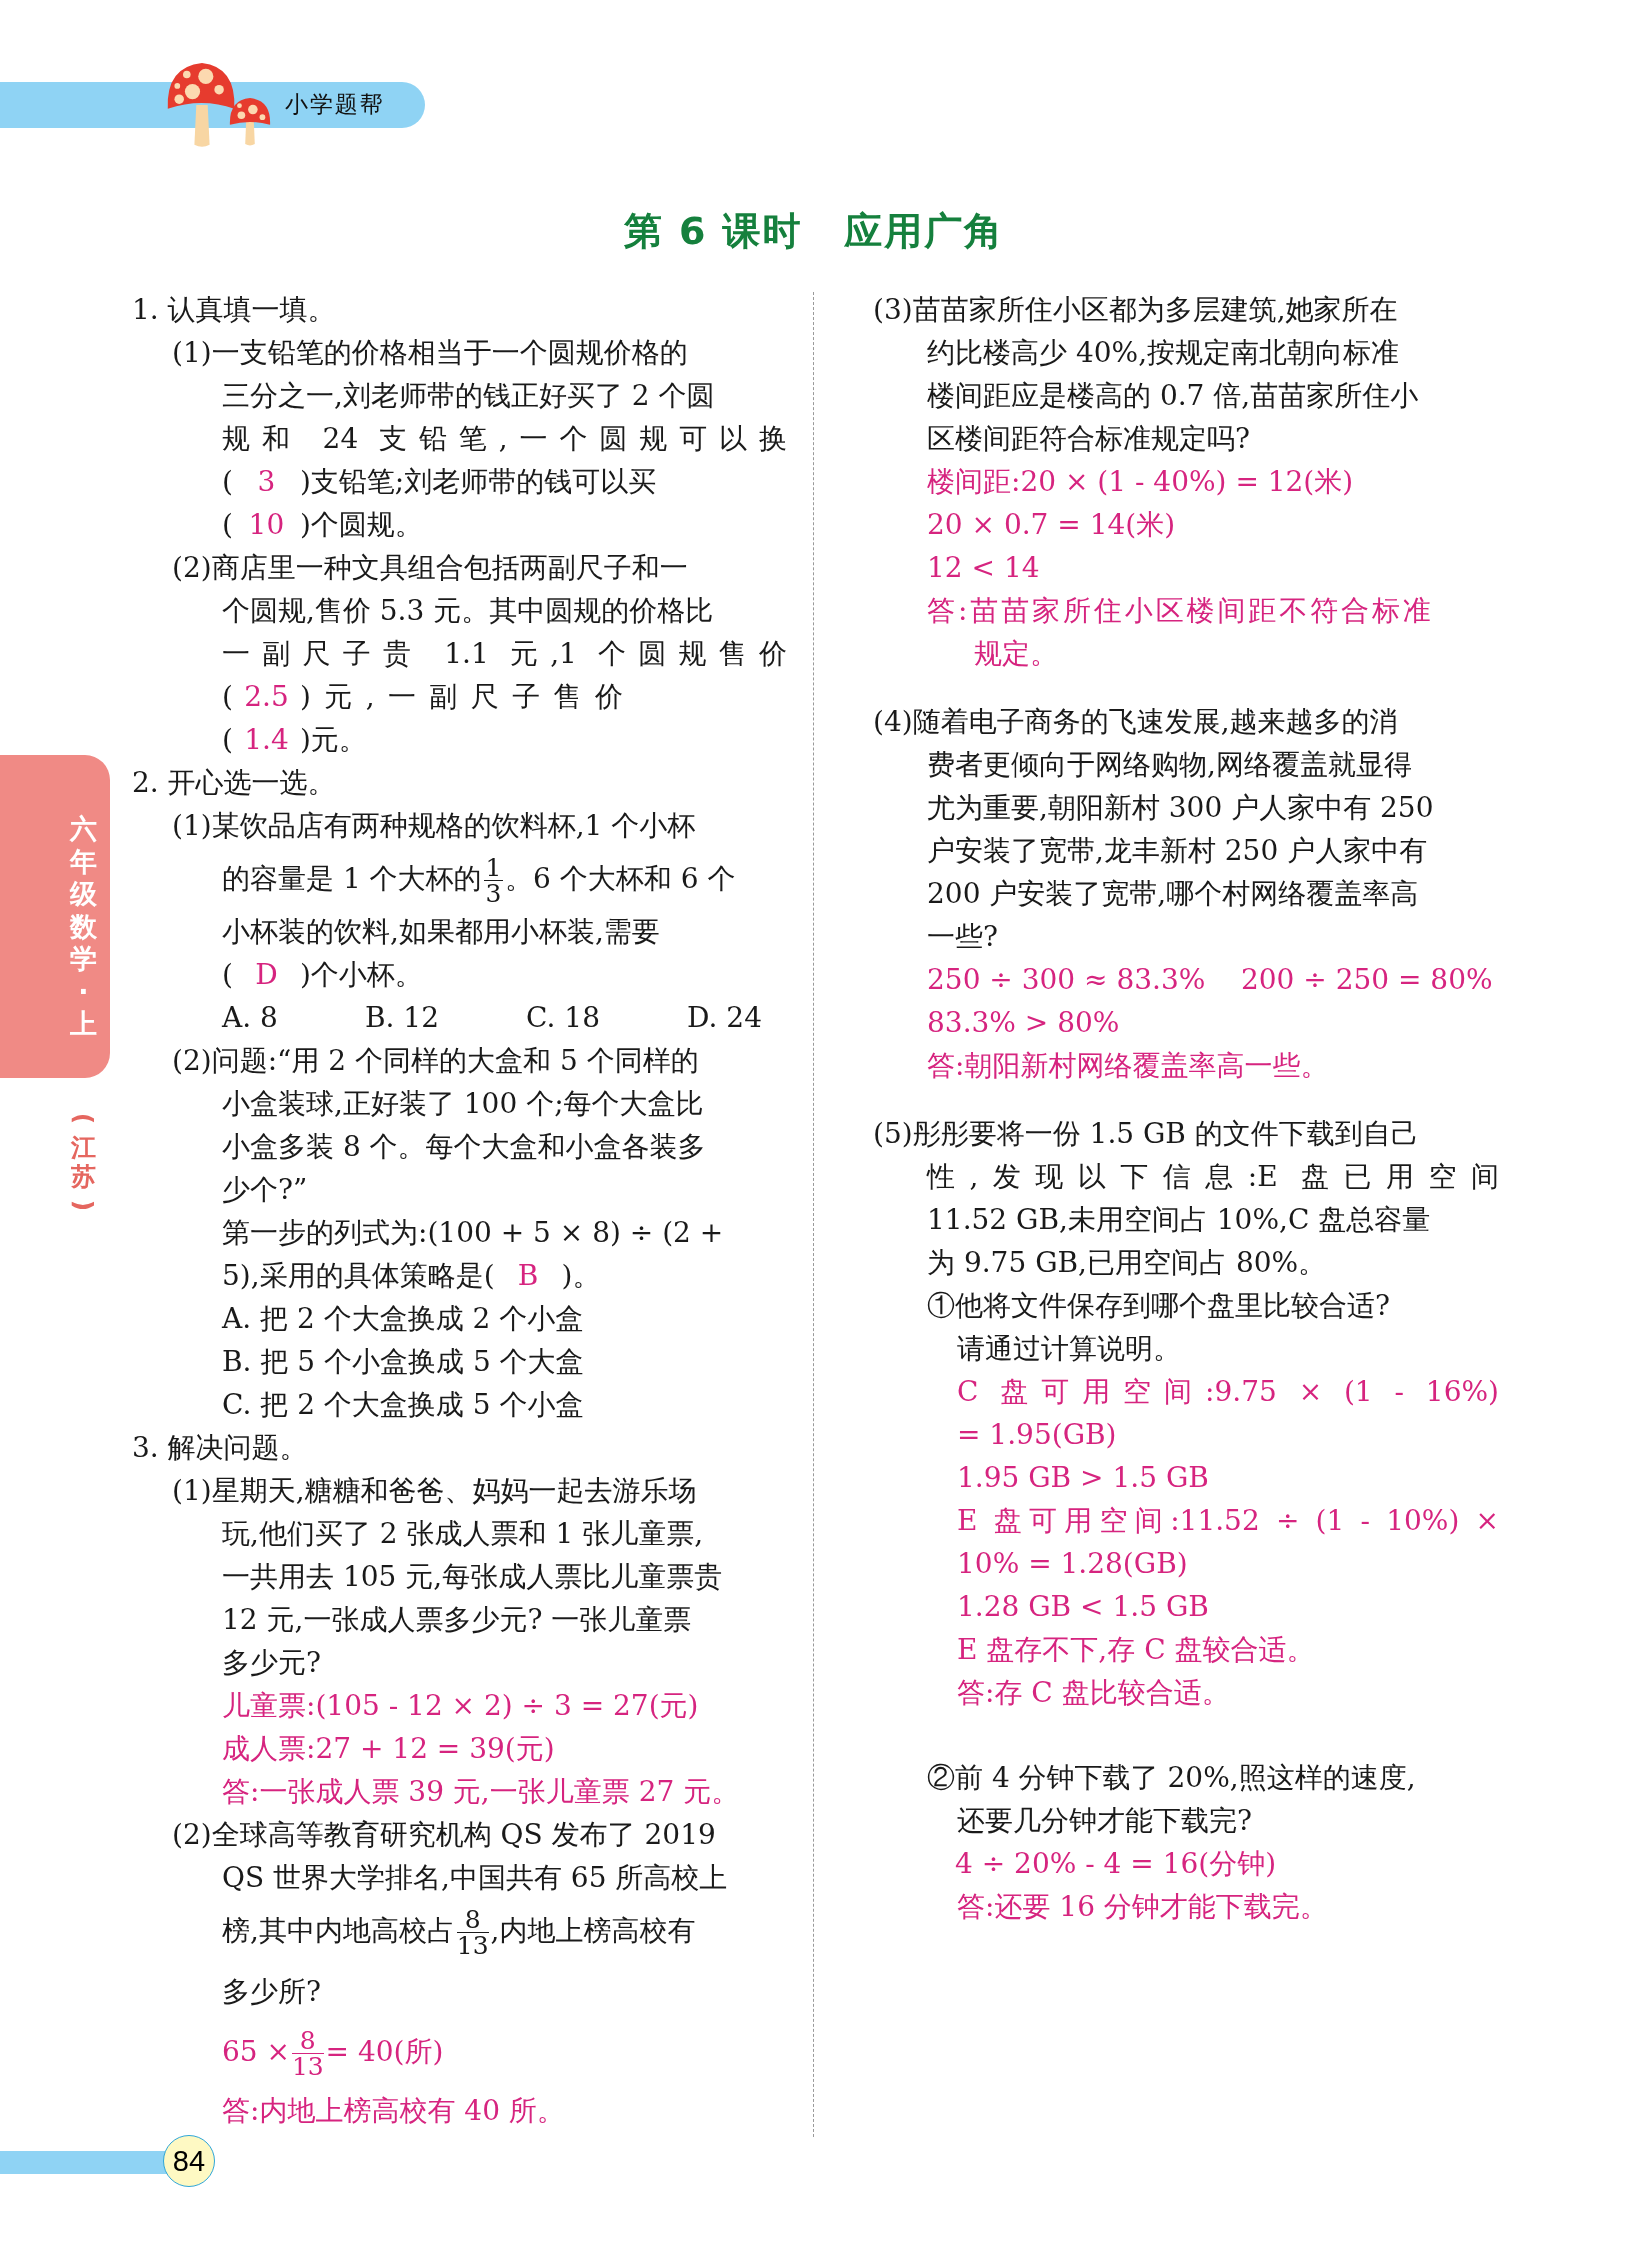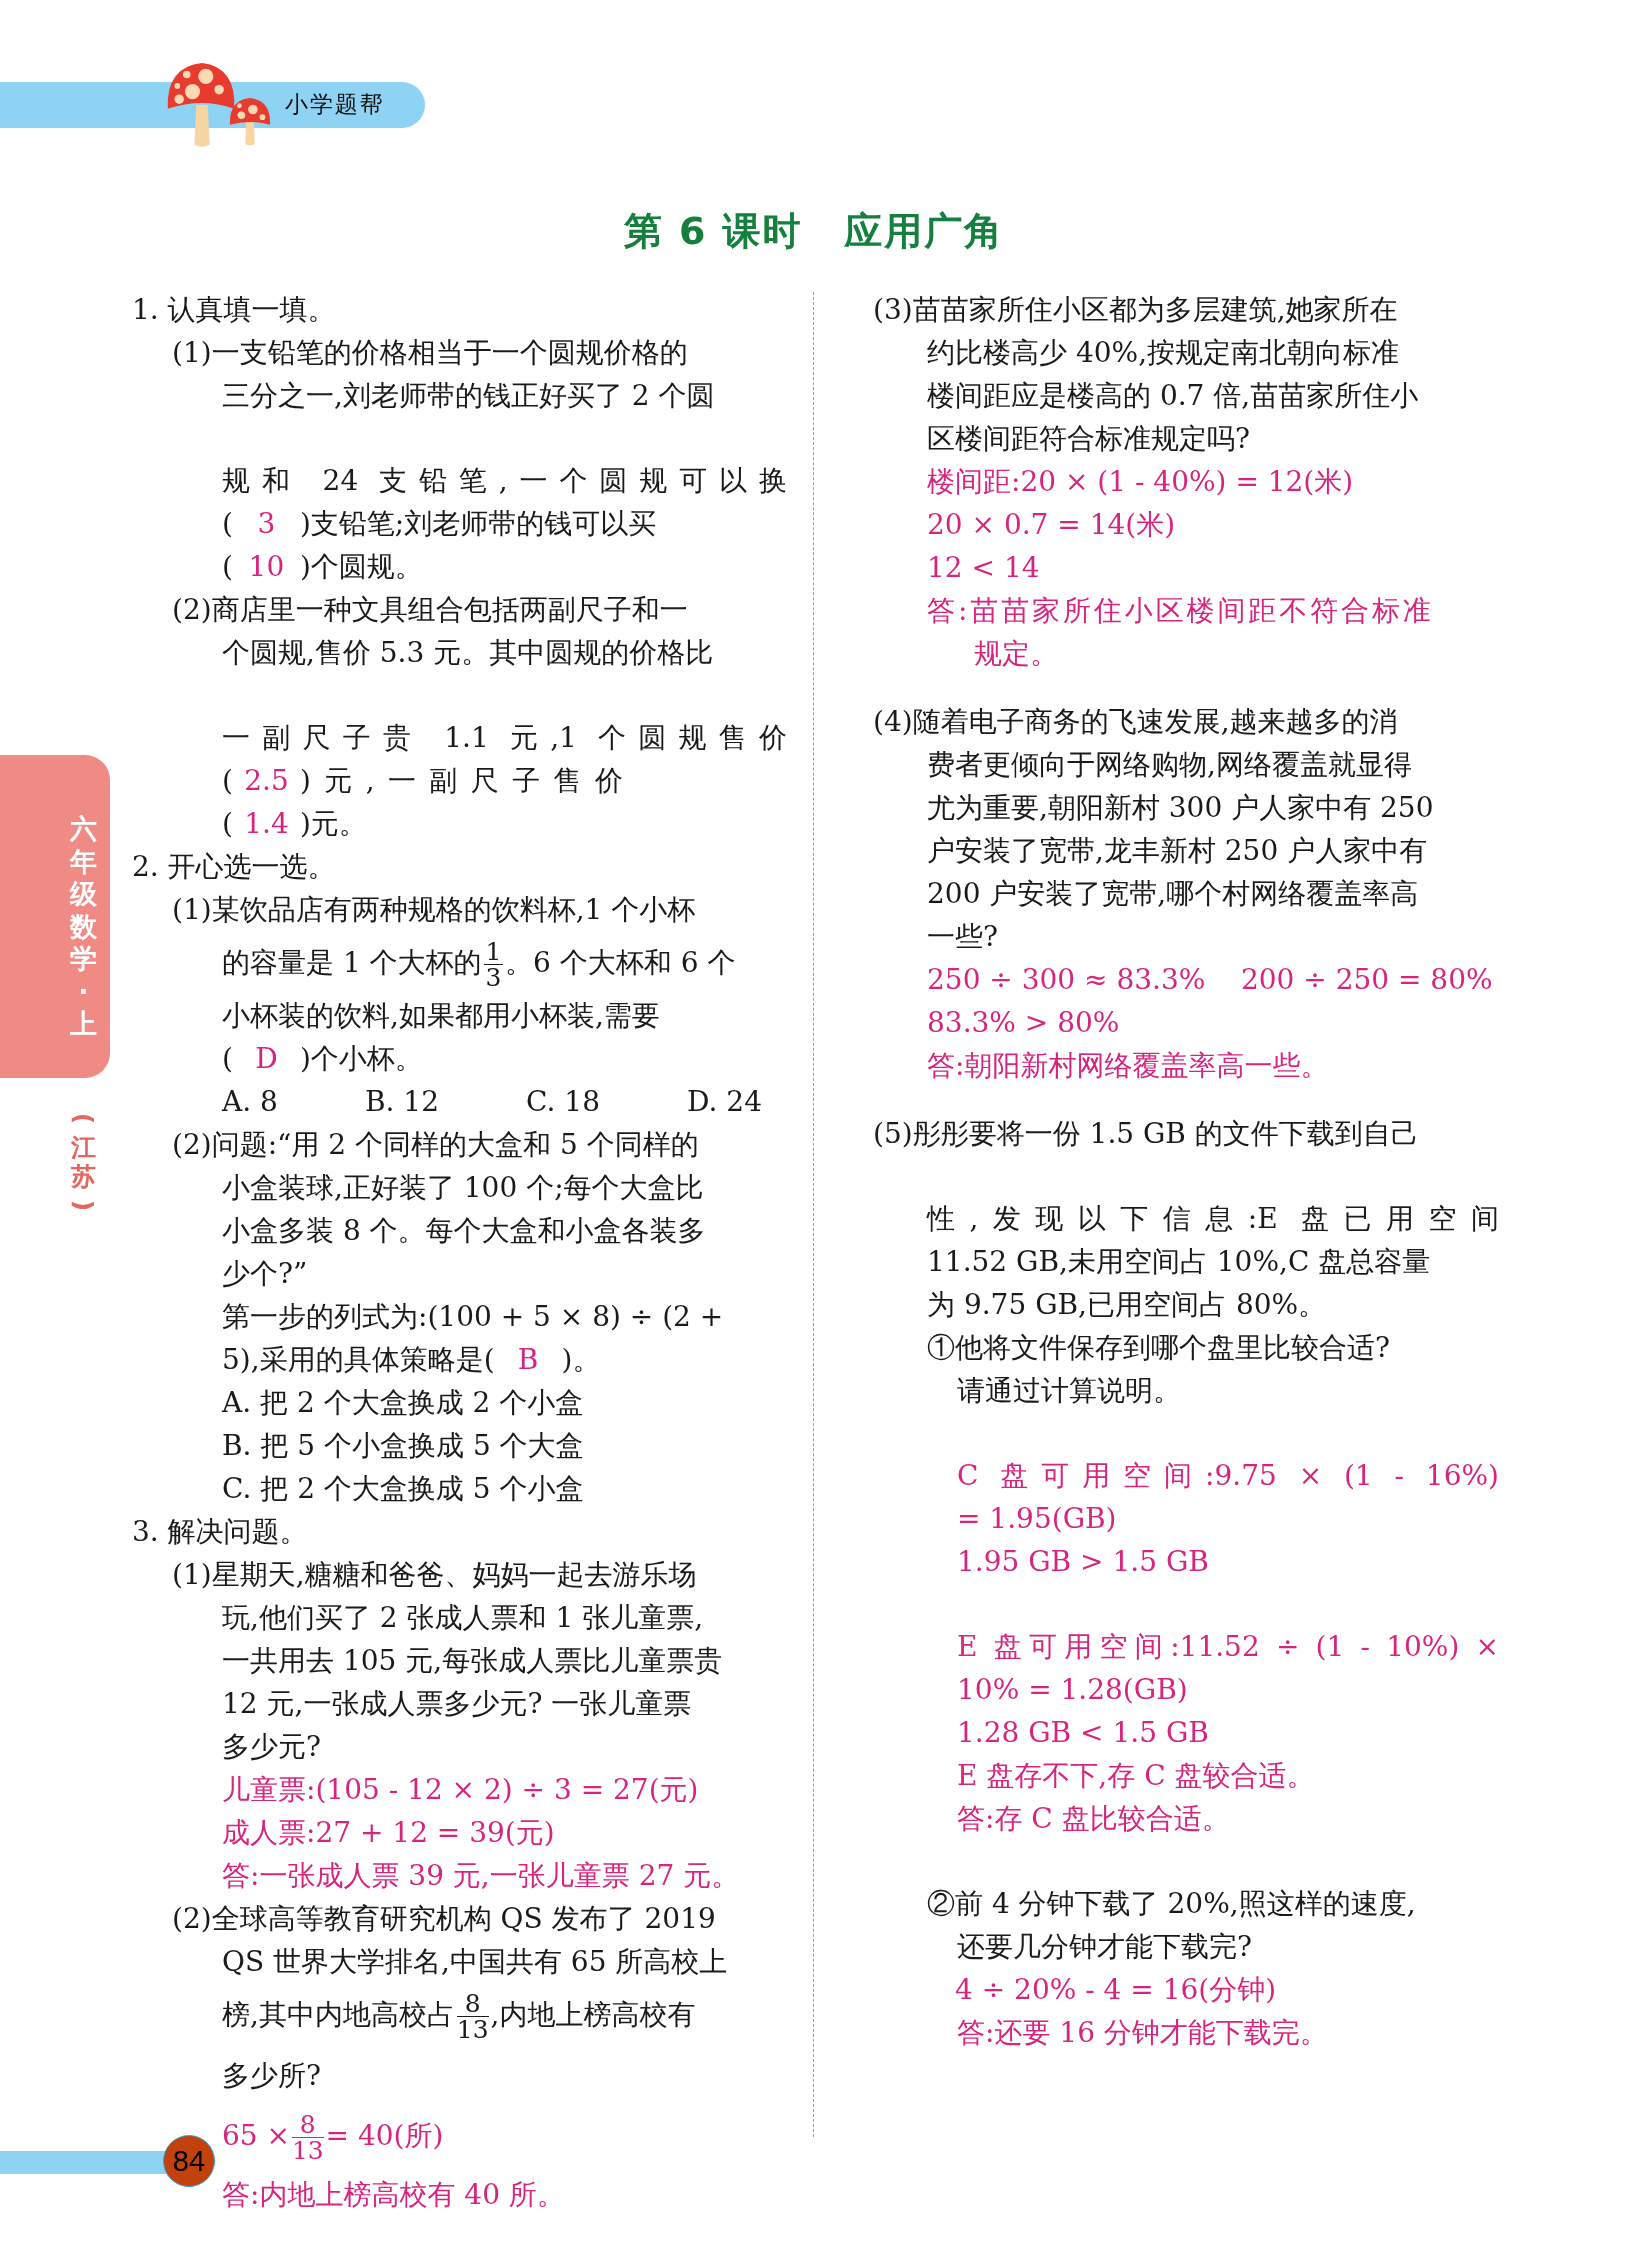--- a/index.html
+++ b/index.html
@@ -11,33 +11,33 @@
   .page-title{position:absolute;left:0;width:1628px;top:206px;text-align:center;font-family:"DejaVu Sans",sans-serif;font-weight:bold;font-size:38px;color:#15803d;letter-spacing:1.9px;}
   .page-title .gap{display:inline-block;width:42px;}
   .divider{position:absolute;left:813px;top:292px;height:1845px;border-left:1.9px dashed #9a9a9a;}
   .col{position:absolute;font-size:28px;line-height:43px;}
   .col.left{left:132px;top:288px;width:655px;}
   .col.right{left:873px;top:288px;width:626px;}
   .ln{white-space:nowrap;height:43px;}
   .i1{padding-left:40px;}
   .i2{padding-left:90px;}
   .ans{color:#d6247f;}
-  .just{text-align:justify;text-align-last:justify;white-space:normal;margin-top:42px;}
+  .just{text-align:justify;text-align-last:justify;white-space:normal;}
   .frac{display:inline-block;vertical-align:middle;text-align:center;line-height:1;margin:0 1.9px;font-size:25px;}
   .frac .n{display:block;border-bottom:1.9px solid currentColor;padding:0 1.9px;}
   .frac .d{display:block;}
   .tall{height:63px;line-height:63px;}
   .blank{display:inline-block;min-width:67px;text-align:center;}
   .choices{display:flex;justify-content:space-between;width:540px;text-align:center;}
   .gapline{height:25px;}
   .side-tab{position:absolute;left:0;top:755px;width:110px;height:323px;background:#f08a85;border-radius:0 25px 25px 0;}
   .side-text{position:absolute;left:69px;top:813px;width:29px;font-family:"DejaVu Sans",sans-serif;font-weight:bold;font-size:27px;color:#fff;line-height:32.5px;text-align:center;}
   .side-prov{position:absolute;left:69px;top:1104px;width:29px;font-family:"DejaVu Sans",sans-serif;font-weight:bold;font-size:25px;color:#e5665f;line-height:29px;text-align:center;}
   .foot-bar{position:absolute;left:0;top:2151px;width:172px;height:23px;background:#8fd3f4;}
-  .page-num{position:absolute;left:163px;top:2135px;width:50px;height:50px;border:1.9px solid #2fa6d8;border-radius:50%;background:#c2410c;
+  .page-num{position:absolute;left:163px;top:2135px;width:50px;height:50px;border:1.9px solid #2fa6d8;border-radius:50%;background:#fef9c3;
             font-family:"Liberation Sans",sans-serif;font-size:29px;line-height:50px;text-align:center;color:#000;}
 </style>
 </head>
 <body>
 
 <div class="hdr-bar"></div>
 <svg class="mush" style="left:164px;top:59px" width="76" height="88" viewBox="0 0 80 92">
   <path d="M34 48 L46 48 L48 90 Q40 94 32 90 Z" fill="#f8d6a3"></path>
   <path d="M4 52 Q2 8 40 4 Q76 8 74 52 Q40 40 4 52 Z" fill="#e63b2e"></path>
   <circle cx="44" cy="18" r="8" fill="#fcd9b0"></circle>

